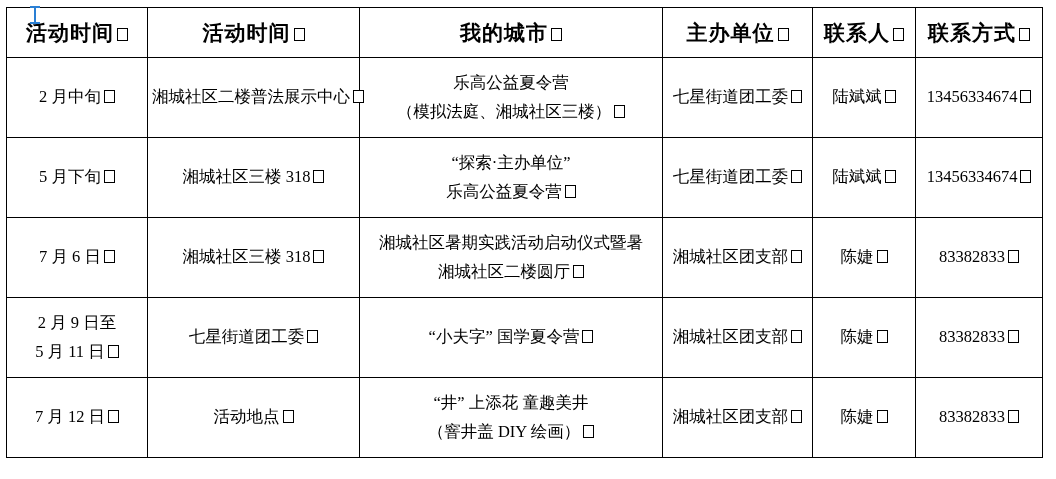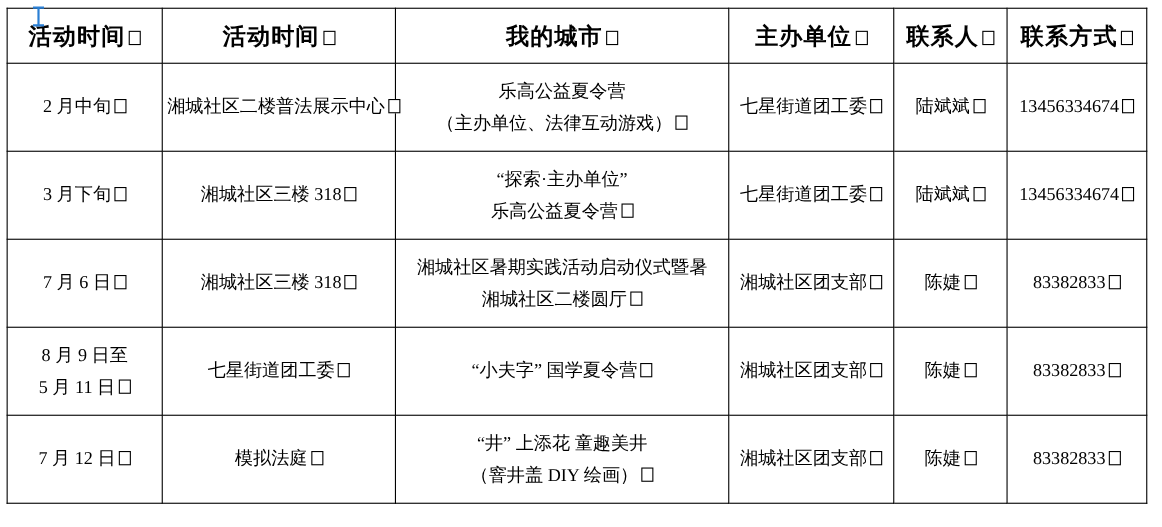--- a/index.html
+++ b/index.html
@@ -108,36 +108,36 @@
 
       <tr>
         <td>
           <span class="cell-line"><span>2 月中旬</span><span class="marker"></span></span>
         </td>
         <td>
           <span class="cell-line"><span>湘城社区二楼普法展示中心</span><span class="marker"></span></span>
         </td>
         <td>
           <span class="cell-line"><span>乐高公益夏令营</span></span>
-          <span class="cell-line"><span>（主办单位、法律互动游戏）</span><span class="marker"></span></span>
+          <span class="cell-line"><span>（模拟法庭、湘城社区三楼）</span><span class="marker"></span></span>
         </td>
         <td>
           <span class="cell-line"><span>七星街道团工委</span><span class="marker"></span></span>
         </td>
         <td>
           <span class="cell-line"><span>陆斌斌</span><span class="marker"></span></span>
         </td>
         <td>
           <span class="cell-line"><span>13456334674</span><span class="marker"></span></span>
         </td>
       </tr>
 
       <tr>
         <td>
-          <span class="cell-line"><span>3 月下旬</span><span class="marker"></span></span>
+          <span class="cell-line"><span>5 月下旬</span><span class="marker"></span></span>
         </td>
         <td>
           <span class="cell-line"><span>湘城社区三楼 318</span><span class="marker"></span></span>
         </td>
         <td>
           <span class="cell-line"><span>“探索·主办单位”</span></span>
           <span class="cell-line"><span>乐高公益夏令营</span><span class="marker"></span></span>
         </td>
         <td>
           <span class="cell-line"><span>七星街道团工委</span><span class="marker"></span></span>
@@ -167,21 +167,21 @@
         <td>
           <span class="cell-line"><span>陈婕</span><span class="marker"></span></span>
         </td>
         <td>
           <span class="cell-line"><span>83382833</span><span class="marker"></span></span>
         </td>
       </tr>
 
       <tr>
         <td>
-          <span class="cell-line"><span>8 月 9 日至</span></span>
+          <span class="cell-line"><span>2 月 9 日至</span></span>
           <span class="cell-line"><span>5 月 11 日</span><span class="marker"></span></span>
         </td>
         <td>
           <span class="cell-line"><span>七星街道团工委</span><span class="marker"></span></span>
         </td>
         <td>
           <span class="cell-line"><span>“小夫字” 国学夏令营</span><span class="marker"></span></span>
         </td>
         <td>
           <span class="cell-line"><span>湘城社区团支部</span><span class="marker"></span></span>
@@ -192,21 +192,21 @@
         <td>
           <span class="cell-line"><span>83382833</span><span class="marker"></span></span>
         </td>
       </tr>
 
       <tr>
         <td>
           <span class="cell-line"><span>7 月 12 日</span><span class="marker"></span></span>
         </td>
         <td>
-          <span class="cell-line"><span>模拟法庭</span><span class="marker"></span></span>
+          <span class="cell-line"><span>活动地点</span><span class="marker"></span></span>
         </td>
         <td>
           <span class="cell-line"><span>“井” 上添花  童趣美井</span></span>
           <span class="cell-line"><span>（窨井盖 DIY 绘画）</span><span class="marker"></span></span>
         </td>
         <td>
           <span class="cell-line"><span>湘城社区团支部</span><span class="marker"></span></span>
         </td>
         <td>
           <span class="cell-line"><span>陈婕</span><span class="marker"></span></span>

